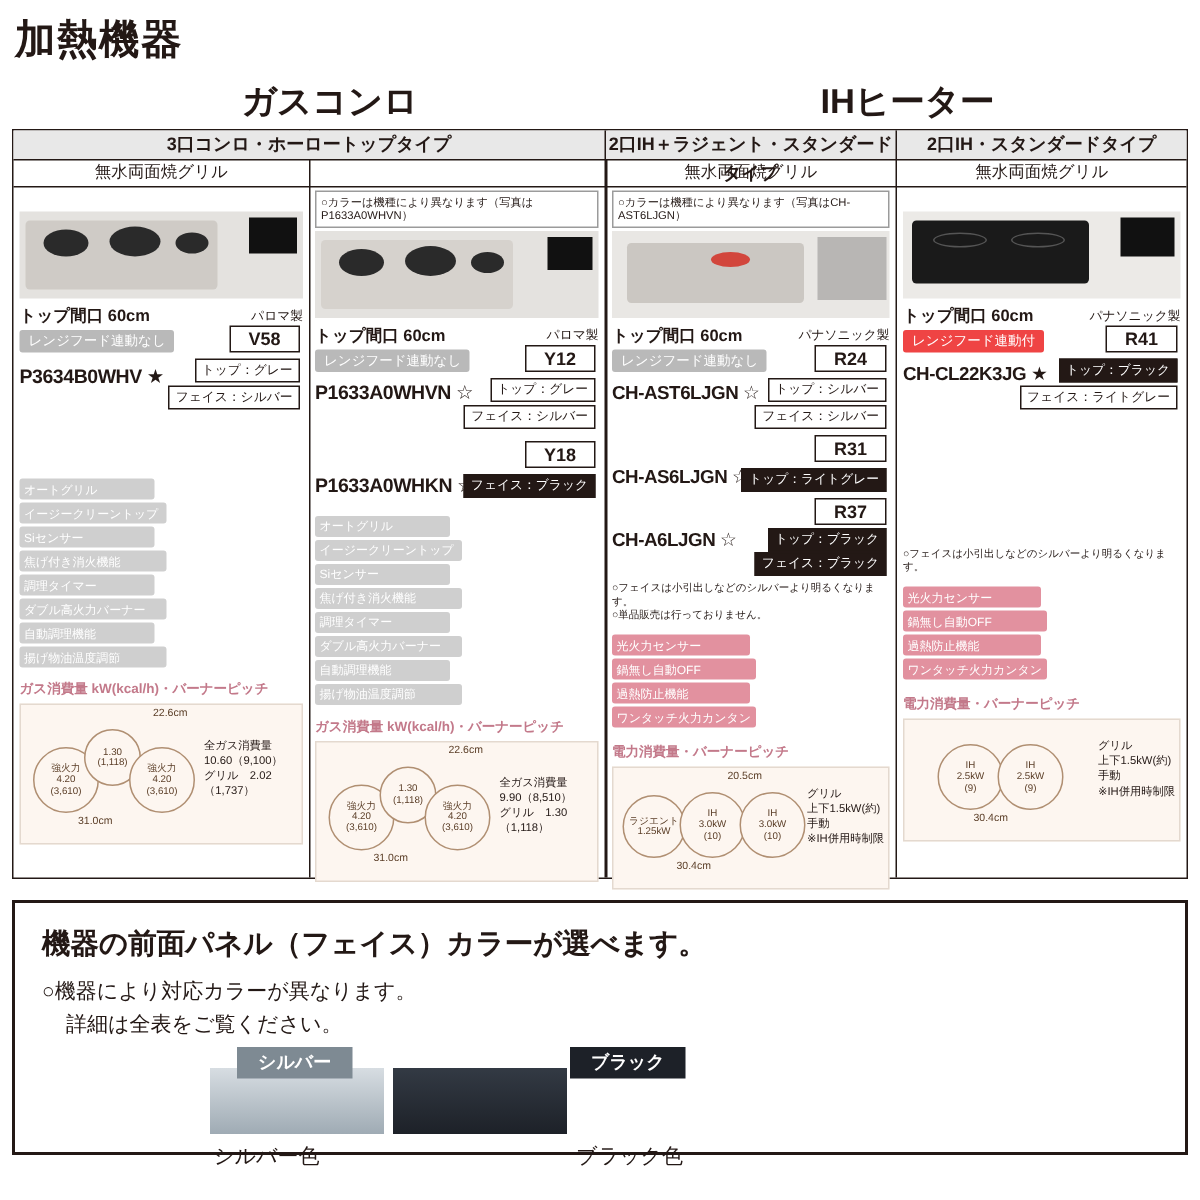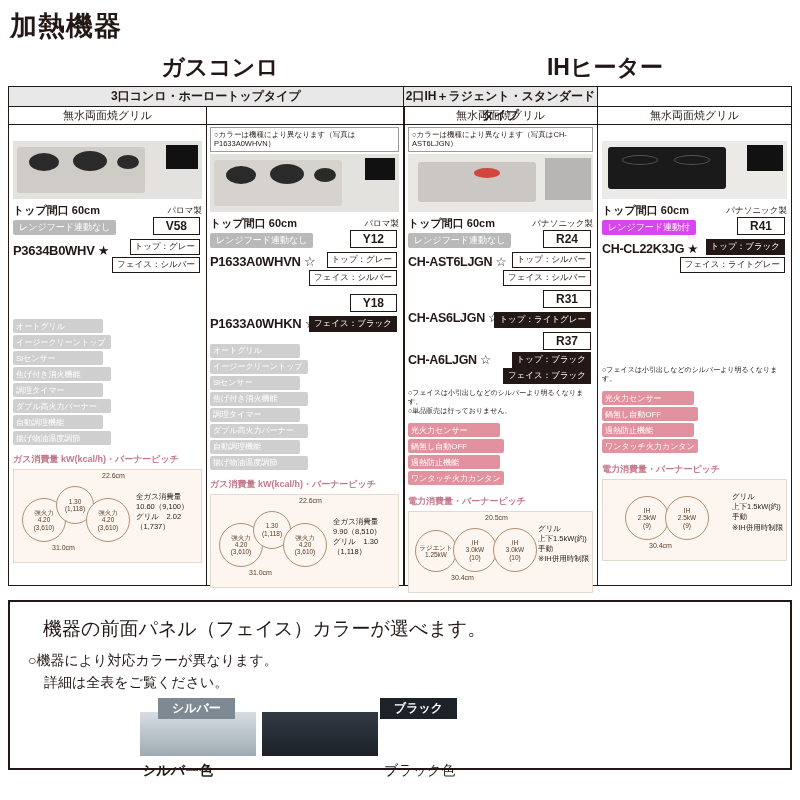--- a/index.html
+++ b/index.html
@@ -57,21 +57,21 @@
 
   .topwidth{font-size:11px;font-weight:bold;}
   .maker{font-size:8.5px;text-align:right;}
   .model{font-size:13px;font-weight:bold;letter-spacing:-0.3px;}
   .model.sm{font-size:12.5px;}
 
   .tag{
     display:inline-block;font-size:9px;color:#fff;background:#b9b9b9;
     padding:1px 6px;border-radius:2px;white-space:nowrap;
   }
-  .tag.pink{background:#d946ef;}
+  .tag.pink{background:#ef4444;}
   .colorcode{
     display:inline-block;border:1px solid #231815;background:#fff;
     font-size:12px;font-weight:bold;padding:1px 12px;text-align:center;
   }
   .chip{
     display:inline-block;font-size:8.5px;border:1px solid #231815;
     background:#fff;padding:1px 4px;white-space:nowrap;
   }
   .chip.black{background:#231815;color:#fff;border-color:#231815;}
 
@@ -93,21 +93,21 @@
     text-align:center;font-size:6.5px;line-height:1.15;color:#5a3d26;
   }
   .dimlabel{position:absolute;font-size:7px;color:#5a3d26;}
   .consum{font-size:7.5px;line-height:1.35;}
 
   
   .bottom{
     position:absolute;left:8px;top:600px;width:784px;height:170px;
     border:2px solid #231815;box-sizing:border-box;background:#fff;
   }
-  .bt-title{position:absolute;left:18px;top:14px;font-size:19px;font-weight:normal;margin-left:15px;}
+  .bt-title{position:absolute;left:18px;top:14px;font-size:19px;font-weight:bold;}
   .bt-l1{position:absolute;left:18px;top:50px;font-size:14px;}
   .bt-l2{position:absolute;left:34px;top:72px;font-size:14px;}
   .swatch-label{
     position:absolute;font-size:12px;font-weight:bold;color:#fff;
     padding:2px 14px;
   }
   .sw{position:absolute;}
   .sw-name{position:absolute;font-size:14px;}
 </style>
 </head>
@@ -121,20 +121,21 @@
   <div class="cat cat-gas">ガスコンロ</div>
 
   <div class="grid">
 
     <div class="vsep" style="left:197px;"></div>
     <div class="vsep" style="left:394px;width:2px;background:#231815;"></div>
     <div class="vsep" style="left:588px;"></div>
 
     <div class="colhead" style="left:0;width:394px;border-right:1px solid #231815;">3口コンロ・ホーロートップタイプ</div>
     <div class="colhead" style="left:395px;width:193px;border-right:1px solid #231815;">2口IH＋ラジェント・スタンダードタイプ</div>
+    <div class="colhead" style="left:589px;width:193px;">2口IH・スタンダードタイプ</div>
 
     <div class="hsep" style="top:19px;"></div>
 
     <div class="subhead" style="left:0;top:20px;width:197px;">無水両面焼グリル</div>
     <div class="subhead" style="left:395px;top:20px;width:193px;">無水両面焼グリル</div>
     <div class="subhead" style="left:589px;top:20px;width:193px;">無水両面焼グリル</div>
 
     <div class="hsep" style="top:37px;"></div>
 
     <div class="cell" style="left:4px;top:40px;width:189px;">
@@ -329,20 +330,20 @@
 
   </div>
 
   <div class="bottom">
     <div class="bt-title">機器の前面パネル（フェイス）カラーが選べます。</div>
     <div class="bt-l1">○機器により対応カラーが異なります。</div>
     <div class="bt-l2">詳細は全表をご覧ください。</div>
 
     <div class="sw" style="left:130px;top:110px;width:116px;height:44px;background:linear-gradient(180deg,#d7dde2,#9fabb4);"></div>
     <div class="swatch-label" style="left:148px;top:96px;background:#7e8a93;">シルバー</div>
-    <div class="sw-name" style="left:132px;top:160px;font-weight:bold;">シルバー色</div>
+    <div class="sw-name" style="left:132px;top:160px;">シルバー色</div>
 
     <div class="sw" style="left:252px;top:110px;width:116px;height:44px;background:linear-gradient(180deg,#333a44,#1d2128);"></div>
     <div class="swatch-label" style="left:370px;top:96px;background:#1d2128;">ブラック</div>
     <div class="sw-name" style="left:374px;top:160px;">ブラック色</div>
   </div>
 
 </div>
 
 </body></html>

